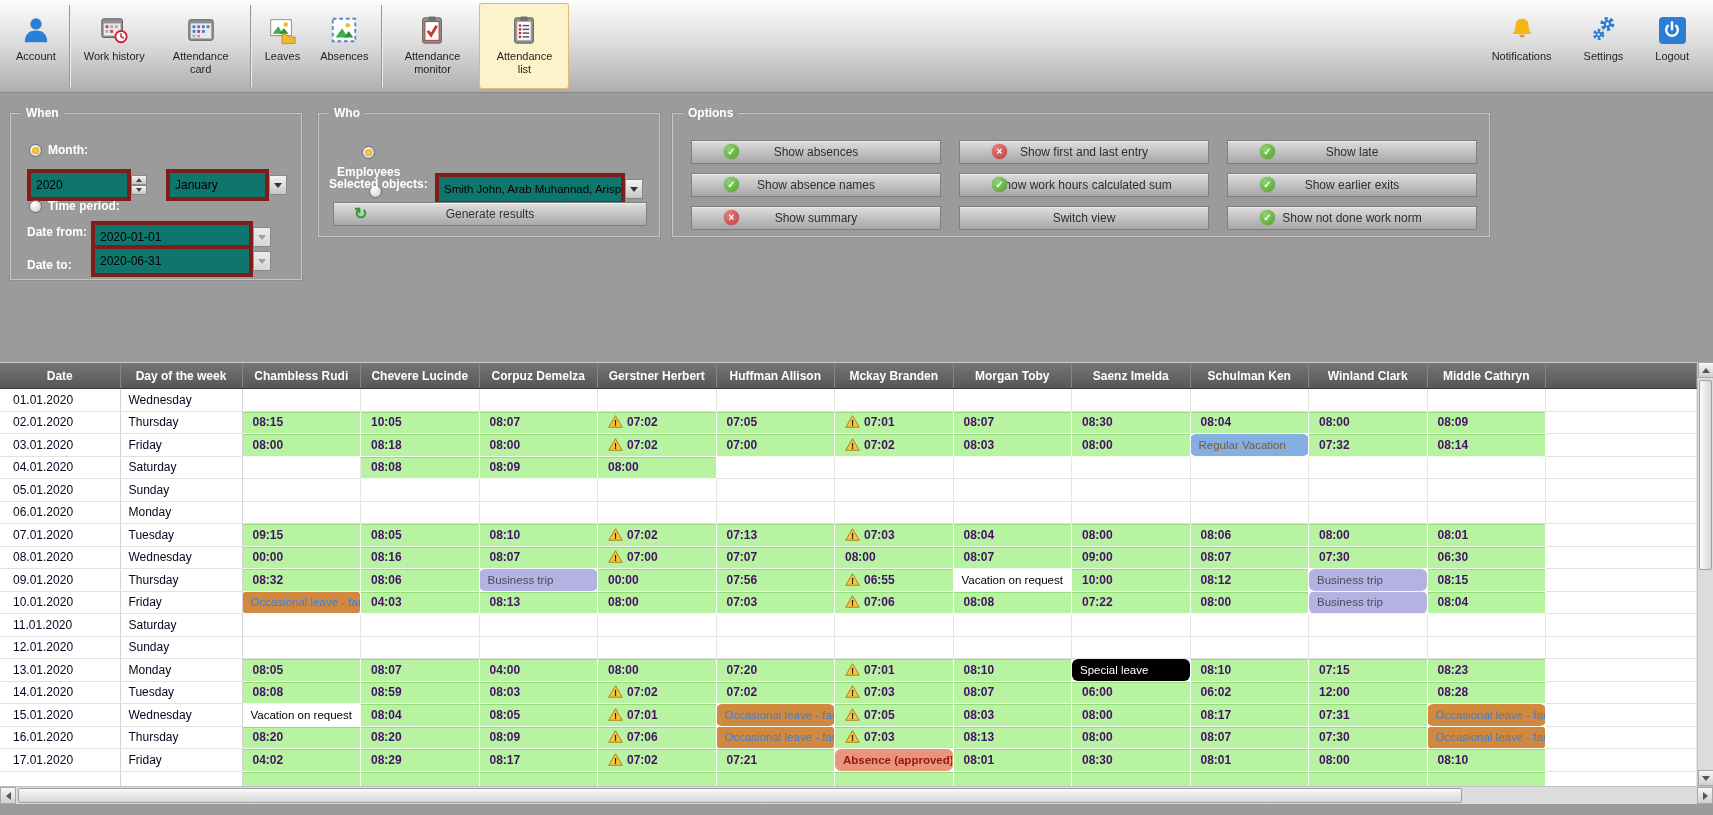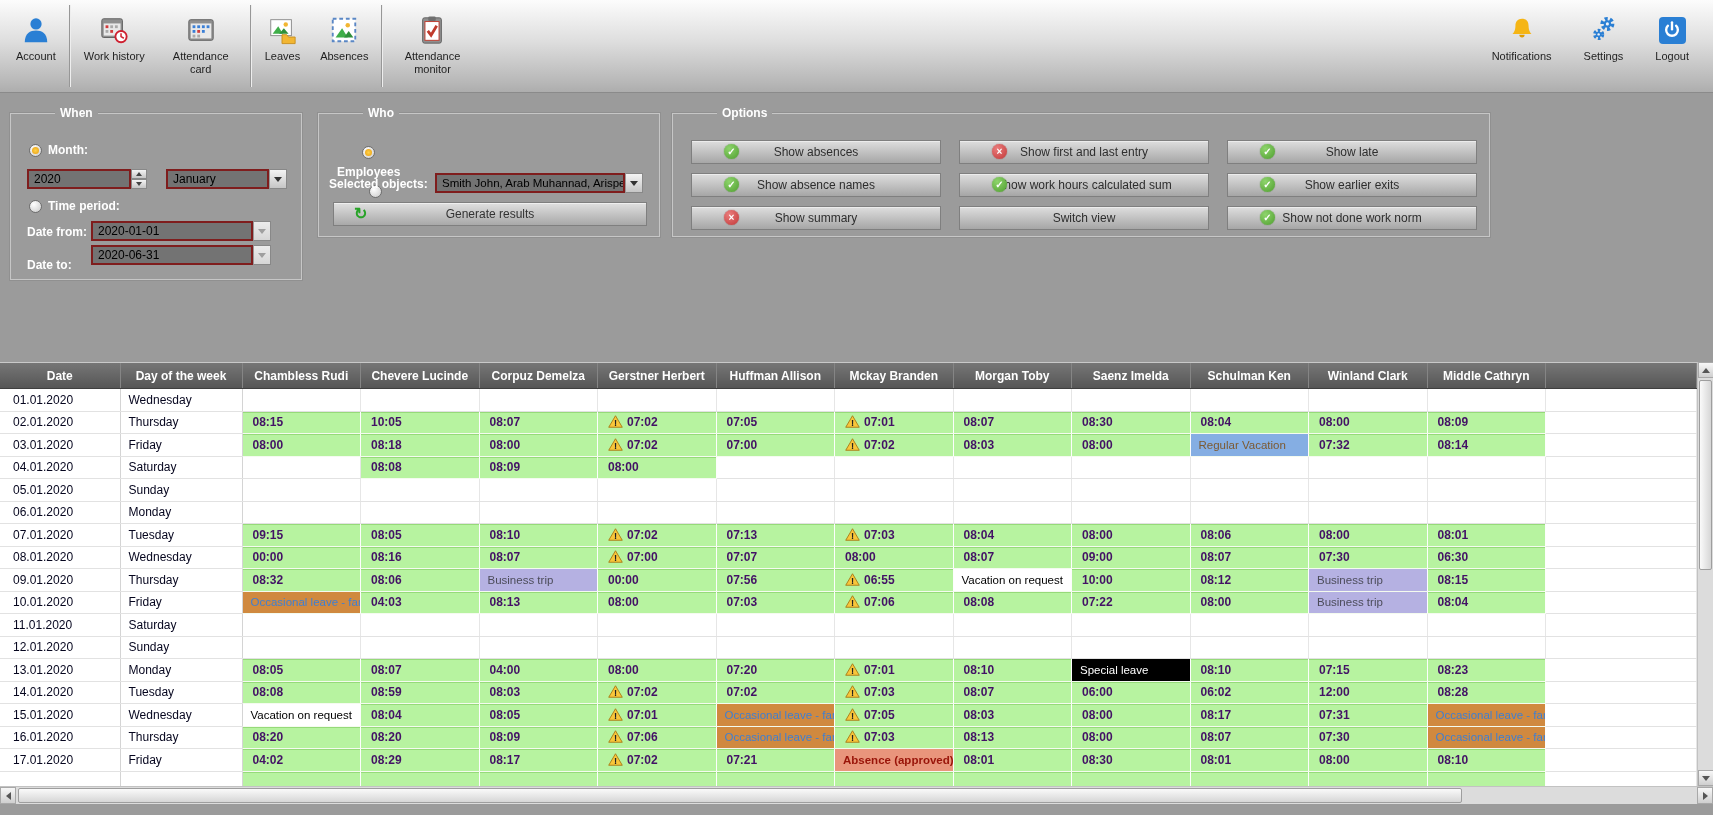--- a/index.html
+++ b/index.html
@@ -21,29 +21,29 @@
   }
   .tb-icon { height:34px; display:flex; align-items:center; justify-content:center; }
   .tb-label { font-size:11px; color:#1f1f1f; text-align:center; line-height:1.2; max-width:72px; margin-top:3px; }
   .tb-item.selected { background:#fdf3cb; box-shadow:inset 0 0 0 1px #dcbd6d; }
   .tb-sep { width:2px; margin:5px 3px; background:linear-gradient(to right,#979797 50%,#eeeeee 50%); }
   .tb-right { margin-left:auto; display:flex; align-items:stretch; gap:12px; padding-right:8px; }
   .logout-box { width:27px; height:27px; background:#2a7fd4; border-radius:4px; display:flex; align-items:center; justify-content:center; }
   
   .main-area { position:absolute; top:94px; left:0; width:1713px; height:721px; background:#9b9b9b; }
   .group { position:absolute; border:1px solid #c6c6c6; box-shadow:0 0 0 1px rgba(110,110,110,.25); box-sizing:border-box; }
-  .group-title { position:absolute; top:-8px; left:10px; background:#9b9b9b; padding:0 5px; font-size:12px; font-weight:bold; color:#ffffff;margin-left:34px; }
+  .group-title { position:absolute; top:-8px; left:10px; background:#9b9b9b; padding:0 5px; font-size:12px; font-weight:bold; color:#ffffff; }
   .g-when { left:10px; top:19px; width:292px; height:167px; }
   .g-who  { left:318px; top:19px; width:342px; height:124px; }
   .g-opts { left:672px; top:19px; width:818px; height:124px; }
   .lbl { font-size:12px; font-weight:bold; color:#fff; white-space:nowrap; }
   .abs { position:absolute; }
   .radio { width:13px; height:13px; border-radius:50%; background:radial-gradient(circle at 35% 30%, #ffffff, #c9c9c9); border:1px solid #6e6e6e; display:inline-block; position:relative; box-sizing:border-box; flex:none; }
   .radio.sel::after { content:""; position:absolute; left:2px; top:2px; width:7px; height:7px; border-radius:50%; background:radial-gradient(#ffd24a,#e89c0e); }
-  .txt { background:#737373; border:2px solid #7f1d1d; height:20px; font-size:12px; color:#000; display:flex; align-items:center; padding:0 5px; box-sizing:border-box; white-space:nowrap; overflow:hidden; }
+  .txt { background:#0f766e; border:4px solid #7f1d1d; height:20px; font-size:12px; color:#000; display:flex; align-items:center; padding:12px 5px; box-sizing:border-box; white-space:nowrap; overflow:hidden; }
   .dd { width:18px; height:20px; background:linear-gradient(#f4f4f4,#c6c6c6); border:1px solid #888; border-left:1px solid #999; display:flex; align-items:center; justify-content:center; box-sizing:border-box; flex:none; }
   .dd.disabled { background:linear-gradient(#ececec,#d6d6d6); }
   .tri-d { width:0; height:0; border-left:4px solid transparent; border-right:4px solid transparent; border-top:5px solid #333; }
   .dd.disabled .tri-d { border-top-color:#9f9f9f; }
   .spin { width:16px; height:20px; display:flex; flex-direction:column; box-sizing:border-box; flex:none; }
   .spin > div { flex:1; background:linear-gradient(#f4f4f4,#c6c6c6); border:1px solid #888; display:flex; align-items:center; justify-content:center; box-sizing:border-box; }
   .tri-u6 { width:0;height:0;border-left:3px solid transparent;border-right:3px solid transparent;border-bottom:4px solid #444; }
   .tri-d6 { width:0;height:0;border-left:3px solid transparent;border-right:3px solid transparent;border-top:4px solid #444; }
   .fieldrow { position:absolute; display:flex; align-items:center; }
   .btn { background:linear-gradient(#e0e0e0,#a8a8a8); border:1px solid #7f7f7f; box-shadow:inset 0 1px 0 rgba(255,255,255,.5); display:flex; align-items:center; justify-content:center; font-size:12px; color:#333; box-sizing:border-box; }
@@ -56,21 +56,21 @@
   .st-ic.no { background:radial-gradient(circle at 35% 30%, #ea7d7d, #c23737); box-shadow:0 0 1px #8f2020; }
   
   .tablewrap { position:absolute; left:0; top:268px; width:1697px; height:424px; background:#fff; overflow:hidden; border-top:1px solid #c9c9c9; }
   table { border-collapse:collapse; table-layout:fixed; width:1697px; }
   .th { background:linear-gradient(#767676,#565656); color:#fff; font-size:12px; font-weight:bold; text-align:center; border-right:1px solid #858585; border-bottom:1px solid #3f3f3f; height:25px; padding:0 2px; overflow:hidden; white-space:nowrap; }
   .td { height:22.5px; font-size:12px; overflow:hidden; white-space:nowrap; padding:0 4px; box-sizing:border-box; background:#fff; }
   .td.date { padding-left:13px; color:#05051e; border-right:1px solid #d4d4d4; border-bottom:1px solid #e2e2e2; }
   .td.day  { padding-left:8px;  color:#05051e; border-right:1px solid #d4d4d4; border-bottom:1px solid #e2e2e2; }
   .td.empty { border-right:1px solid #e6e6e6; border-bottom:1px solid #e2e2e2; }
   .td.time { background:#b7f3a0; border-right:1px solid #fdfdfd; border-bottom:1px solid #f4fbef; box-shadow:inset 0 1px 0 #96da79; color:#431265; font-weight:bold; padding-left:10px; }
-  .td.special { border-right:1px solid #fdfdfd; border-bottom:1px solid #f4fbef; padding-left:8px; font-size:11.5px; }
+  .td.special { border-right:1px solid #fdfdfd; border-bottom:1px solid #f4fbef; padding-left:8px; font-size:11.5px;border-radius:6px; }
   .warn { width:15px; height:13px; margin-right:4px; vertical-align:-2px; }
   
   .vscroll { position:absolute; right:0; top:268px; width:16px; height:424px; background:#dcdcdc; border-left:1px solid #c2c2c2; box-sizing:border-box; }
   .sb-btn { position:absolute; width:16px; height:16px; background:linear-gradient(#f7f7f7,#cfcfcf); border:1px solid #a8a8a8; box-sizing:border-box; display:flex; align-items:center; justify-content:center; }
   .tri-up { width:0;height:0;border-left:4px solid transparent;border-right:4px solid transparent;border-bottom:5px solid #555; }
   .tri-dn { width:0;height:0;border-left:4px solid transparent;border-right:4px solid transparent;border-top:5px solid #555; }
   .tri-lf { width:0;height:0;border-top:4px solid transparent;border-bottom:4px solid transparent;border-right:5px solid #555; }
   .tri-rt { width:0;height:0;border-top:4px solid transparent;border-bottom:4px solid transparent;border-left:5px solid #555; }
   .vthumb { position:absolute; left:1px; width:13px; top:18px; height:190px; background:linear-gradient(to right,#fafafa,#d6d6d6); border:1px solid #9e9e9e; border-radius:2px; box-sizing:border-box; }
   .hscroll { position:absolute; left:0; top:692px; width:1713px; height:18px; background:#dcdcdc; border-top:1px solid #c2c2c2; box-sizing:border-box; }
@@ -153,20 +153,38 @@
     <span class="tb-icon">
       <svg viewBox="0 0 32 32" width="30" height="30">
         <rect x="6" y="3" width="20" height="27" rx="2" fill="#8f8f8f" stroke="#5f5f5f"></rect>
         <rect x="12" y="1.5" width="8" height="5" rx="1.5" fill="#6f6f6f"></rect>
         <rect x="8.5" y="7" width="15" height="20" fill="#fff" stroke="#c0392b"></rect>
         <path d="M11.5 17 L15 21.5 L21 11.5" stroke="#c0392b" stroke-width="3" fill="none"></path>
       </svg>
     </span>
     <span class="tb-label">Attendance monitor</span>
   </div>
+  <div class="tb-item selected">
+    <span class="tb-icon">
+      <svg viewBox="0 0 32 32" width="30" height="30">
+        <rect x="6" y="3" width="20" height="27" rx="2" fill="#8f8f8f" stroke="#5f5f5f"></rect>
+        <rect x="12" y="1.5" width="8" height="5" rx="1.5" fill="#6f6f6f"></rect>
+        <rect x="8.5" y="7" width="15" height="20" fill="#fff" stroke="#aaa"></rect>
+        <rect x="10.5" y="10" width="2.5" height="2.5" fill="#cf2030"></rect>
+          <rect x="14.5" y="10.5" width="7" height="1.6" fill="#555"></rect>
+        <rect x="10.5" y="14" width="2.5" height="2.5" fill="#cf2030"></rect>
+          <rect x="14.5" y="14.5" width="7" height="1.6" fill="#555"></rect>
+        <rect x="10.5" y="18" width="2.5" height="2.5" fill="#cf2030"></rect>
+          <rect x="14.5" y="18.5" width="7" height="1.6" fill="#555"></rect>
+        <rect x="10.5" y="22" width="2.5" height="2.5" fill="#cf2030"></rect>
+          <rect x="14.5" y="22.5" width="7" height="1.6" fill="#555"></rect>
+      </svg>
+    </span>
+    <span class="tb-label">Attendance list</span>
+  </div>
 
   <div class="tb-right">
     <div class="tb-item">
       <span class="tb-icon">
         <svg viewBox="0 0 32 32" width="28" height="28">
           <path d="M16 3 C11 3 8.5 6.5 8.5 11 C8.5 17 6 19.5 5 20.5 H27 C26 19.5 23.5 17 23.5 11 C23.5 6.5 21 3 16 3 Z" fill="#f5b515"></path>
           <path d="M13 21.5 a3 3 0 0 0 6 0 Z" fill="#e09c00"></path>
         </svg>
       </span>
       <span class="tb-label">Notifications</span>

